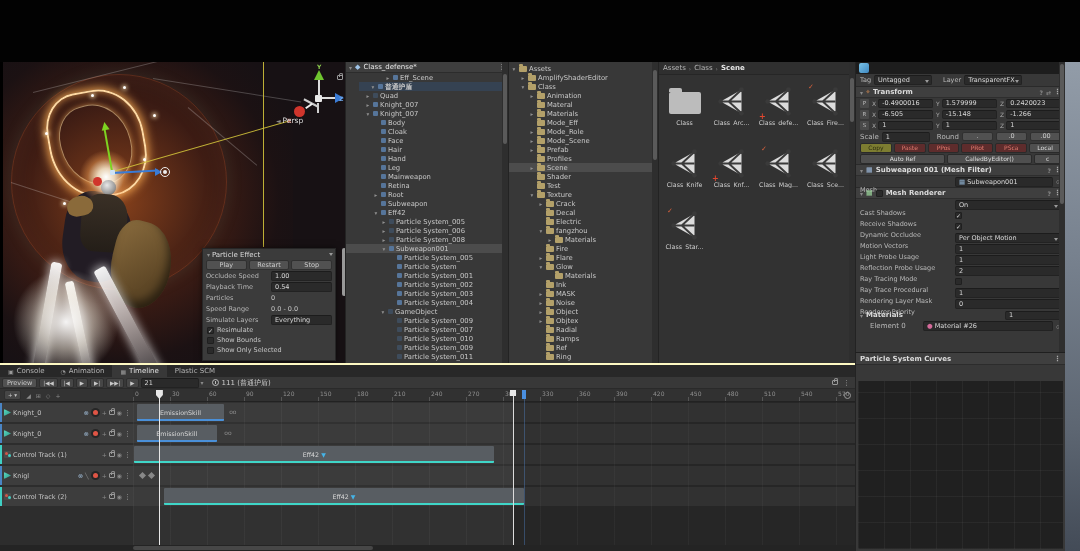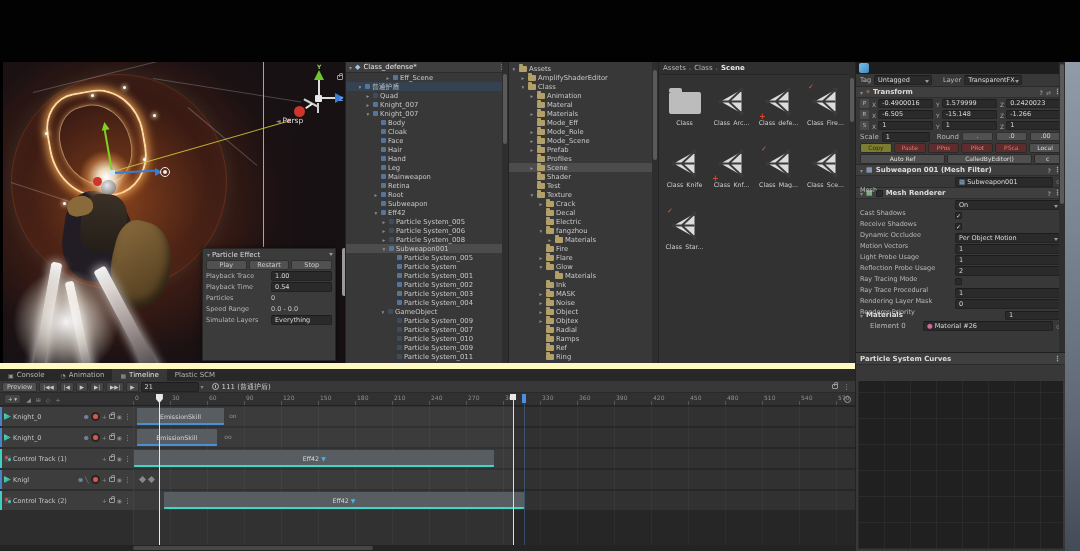--- a/index.html
+++ b/index.html
@@ -72,21 +72,21 @@
 
   
   #hierarchy { left:345px; top:62px; width:163px; height:301px; background:#383838; border-left:1px solid #232323; }
   .h-root { height:11px; display:flex; align-items:center; gap:3px; background:#3e3e3e; padding:0 3px;
             color:#e6e6e6; font-size:7px; border-bottom:1px solid #2c2c2c; }
   .h-root .sp { flex:1; }
   #hierarchy-list .row, #project-list .row { height:9px; display:flex; align-items:center; gap:2px;
             white-space:nowrap; font-size:6.8px; color:#c8c8c8; position:relative; }
   .row .arr { width:6px; color:#909090; font-size:5.5px; text-align:center; flex:none; }
   .row.prefab { color:#7fabda; }
-  .row.prefab-bold { color:#8db9e8; font-weight:normal; background:rgba(50,80,115,.45); }
+  .row.prefab-bold { color:#8db9e8; font-weight:bold; background:rgba(50,80,115,.45);margin-left:13px; }
   .row.dim { color:#56677c; }
   .row.sel { background:#4c4c4c; color:#a9c8e8; }
   .cube { width:5px; height:5px; flex:none; background:#56759a; border-radius:1px; }
   .row.dim .cube { background:#3e4c5c; }
   .row .chev { position:absolute; right:3px; color:#9fb8d4; font-size:7px; }
   .scrollbar { position:absolute; top:0; width:6px; background:#2e2e2e; }
   .thumb { position:absolute; left:1px; width:4px; background:#5a5a5a; border-radius:2px; }
 
   
   #ptree { left:508px; top:62px; width:150px; height:301px; background:#383838; border-left:1px solid #232323; }
@@ -117,21 +117,21 @@
   .taglayer { height:12px; font-size:6.5px; color:#b9b9b9; }
   .taglayer .field { width:58px; position:relative; }
   .dd::after { content:''; position:absolute; right:2px; top:4px; border-left:2.5px solid transparent;
                border-right:2.5px solid transparent; border-top:3px solid #9a9a9a; }
   .comp-head { height:12px; background:#3f3f3f; border-top:1px solid #2a2a2a; border-bottom:1px solid #2e2e2e;
                display:flex; align-items:center; gap:3px; padding:0 4px; font-size:7px; color:#dcdcdc; font-weight:bold; }
   .comp-head .sp { flex:1; }
   .tr-row { height:11px; }
   .tr-chip { width:9px; height:9px; background:#4a4a4a; border-radius:1px; color:#bbb; font-size:5.5px;
              line-height:9px; text-align:center; flex:none; }
-  .tr-grp { display:flex; align-items:flex-end; gap:2px; flex:1; }
+  .tr-grp { display:flex; align-items:center; gap:2px; flex:1; }
   .tr-grp .axl { color:#aaa; font-size:6px; }
   .tr-grp .field { flex:1; height:9px; line-height:7px; }
   .act-btn { flex:1; height:10px; line-height:8px; font-size:6px; border-radius:2px; text-align:center; border:1px solid #2a2a2a; }
   .act-copy { background:#7d7d31; color:#2c2c10; }
   .act-red { background:#5e2c2c; color:#e07a6e; }
   .act-gray { background:#4f4f4f; color:#ddd; }
   .mr-row { height:11px; font-size:6.5px; }
   .mr-row .lbl { width:92px; color:#b9b9b9; flex:none;margin-top:16px; }
   .mr-row .field { flex:1; position:relative; }
   .mats-count { width:56px; height:9px; line-height:7px; }
@@ -143,21 +143,21 @@
                 font-weight:bold; color:#dcdcdc; font-size:7px; border-bottom:1px solid #2c2c2c; }
   #curves .hd .sp { flex:1; }
   #curves .brow { display:flex; justify-content:flex-end; gap:3px; padding:2px 4px; }
   #curves .brow .btn { width:42px; height:11px; line-height:9px; }
   #curve-grid { position:absolute; left:2px; right:2px; top:28px; bottom:2px; background:#202020;
     background-image:
       repeating-linear-gradient(0deg, rgba(255,255,255,.045) 0 1px, transparent 1px 26px),
       repeating-linear-gradient(90deg, rgba(255,255,255,.045) 0 1px, transparent 1px 26px); }
 
   
-  #timeline { left:0; top:363px; width:855px; height:188px; background:#a16207; border-top:6px solid #fef9c3;padding-left:18px; }
+  #timeline { left:0; top:363px; width:855px; height:188px; background:#a16207; border-top:2px solid #fef9c3;padding-left:18px; }
   #tl-tabs { position:absolute; left:0; top:0; width:855px; height:12px; background:#282828; display:flex; align-items:flex-end; }
   .tab { display:flex; align-items:center; gap:3px; height:12px; padding:0 8px; color:#b5b5b5; font-size:7px; }
   .tab.active { background:#383838; color:#e2e2e2; }
   .tab .tic { font-size:6px; color:#9a9a9a; }
   #tl-tabs .sp { flex:1; }
   #tl-toolbar { position:absolute; left:0; top:12px; width:855px; height:12px; background:#383838;
                 border-bottom:1px solid #2a2a2a; display:flex; align-items:center; gap:2px; padding:0 2px; }
   #tl-toolbar .btn { height:10px; line-height:8px; padding:0 4px; }
   .tbtn { color:#c8c8c8; font-size:5.5px; background:#464646; border:1px solid #2e2e2e; border-radius:2px;
           height:10px; line-height:8px; padding:0 3px; }
@@ -278,38 +278,52 @@
       <div class="hd">
         <span class="dimicon">▾ </span><span>Particle Effect</span>
       </div>
       <div class="btnrow">
         <div class="btn">Play</div>
         <div class="btn">Restart</div>
         <div class="btn">Stop</div>
       </div>
       <div id="pe-rows">
           <div class="pe-row">
-            <span class="lbl">Playback Trace</span>
+            <span class="lbl">Occludee Speed</span>
             <span class="field">1.00</span>
           </div>
           <div class="pe-row">
             <span class="lbl">Playback Time</span>
             <span class="field">0.54</span>
           </div>
           <div class="pe-row">
             <span class="lbl">Particles</span>
             <span class="plain">0</span>
           </div>
           <div class="pe-row">
             <span class="lbl">Speed Range</span>
             <span class="plain">0.0 - 0.0</span>
           </div>
           <div class="pe-row">
             <span class="lbl">Simulate Layers</span>
             <span class="field dd">Everything</span>
+          </div>
+        </div>
+      <div id="pe-checks">
+          <div class="pe-check">
+            <span class="chk">✓</span>
+            <span>Resimulate</span>
+          </div>
+          <div class="pe-check">
+            <span class="chk"></span>
+            <span>Show Bounds</span>
+          </div>
+          <div class="pe-check">
+            <span class="chk"></span>
+            <span>Show Only Selected</span>
           </div>
         </div>
     </div>
   </div>
 
   <div id="hierarchy" class="panel">
     <div class="h-root">
       <span class="dimicon">▾</span>
       <span style="color:#9fc4e8">◆</span>
       <span>Class_defense*</span>

